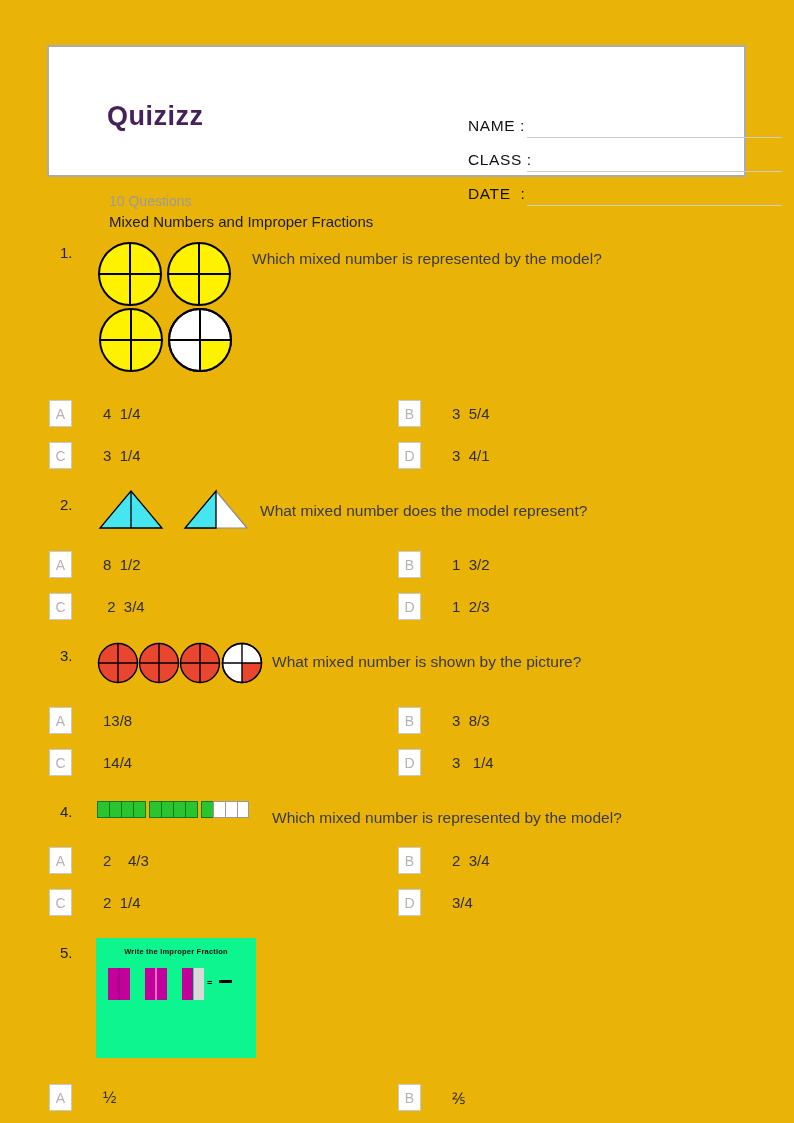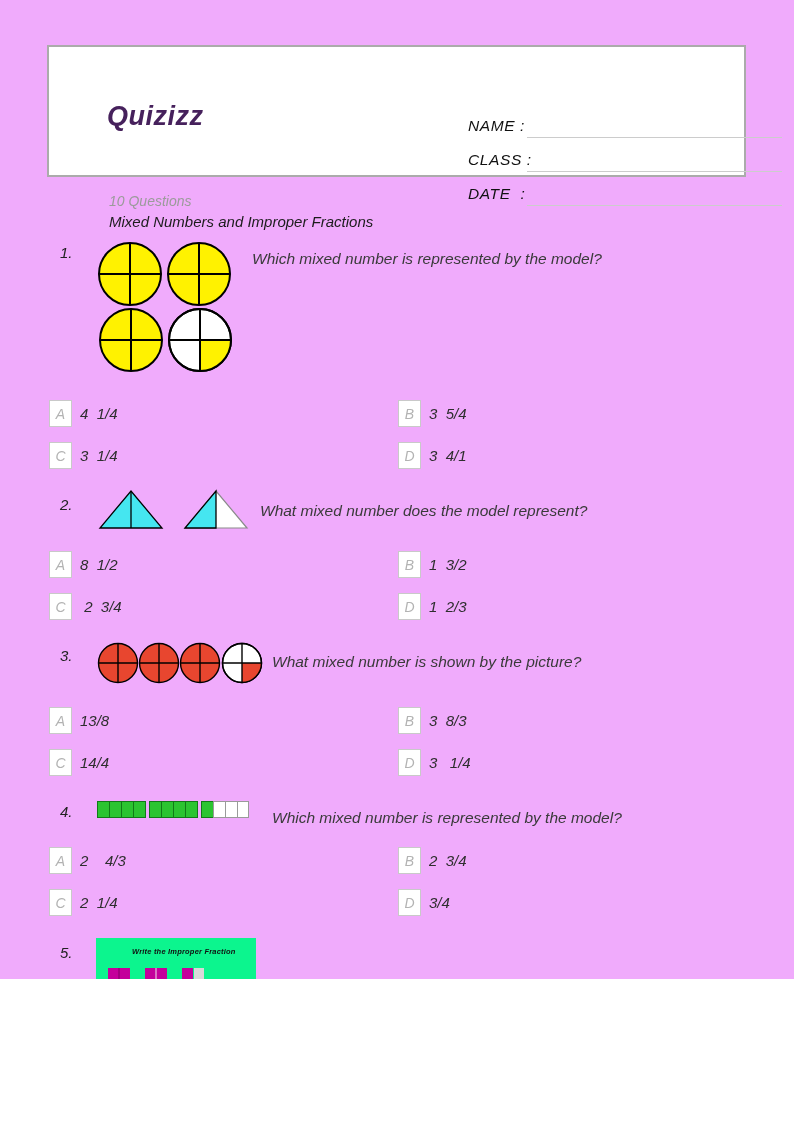--- a/index.html
+++ b/index.html
@@ -1,41 +1,41 @@
 <!DOCTYPE html>
 <html><head>
 <meta charset="utf-8">
 <style>
   html,body{margin:0;padding:0;background:#fff;}
-  #page{position:relative;width:794px;height:979px;background:#f0abfc;overflow:hidden;
-        font-family:"Liberation Sans",sans-serif;font-style:italic;}
+  #page{position:relative;width:794px;height:1123px;background:#eab308;overflow:hidden;
+        font-family:"Liberation Sans",sans-serif;}
   
   .header-box{position:absolute;left:47px;top:45px;width:695px;height:128px;
               border:2px solid #ababab;box-sizing:content-box;background:#fff;}
   .logo{position:absolute;left:58px;top:54px;font-size:27px;font-weight:800;
         color:#46215C;letter-spacing:0.5px;}
   .ws-title{position:absolute;left:60px;top:124px;font-size:15px;color:#1c1c1c;margin-top:42px;}
   .ws-subtitle{position:absolute;left:60px;top:146px;font-size:14px;color:#9b9b9b;}
   .hlabel{position:absolute;left:419px;font-size:15.5px;color:#111;white-space:pre;
           letter-spacing:0.6px;}
   .hline{position:absolute;left:478px;width:255px;height:0;border-top:1.5px solid #ccc;}
   
   .qnum{position:absolute;font-size:15px;color:#222;}
   .qtext{position:absolute;font-size:15.5px;color:#3a3a3a;margin-top:6px;}
   .qmodel{position:absolute;}
   
   .opt{position:absolute;display:flex;align-items:center;height:27px;}
   .opt-box{width:23px;height:27px;border:1px solid #c9c9c9;color:#b3b3b3;font-size:14px;
            display:flex;align-items:center;justify-content:center;box-sizing:border-box;
            background:#fff;}
-  .opt-text{margin-left:8px;font-size:15px;color:#2e2e2e;white-space:pre;}
+  .opt-text{margin-left:31px;font-size:15px;color:#2e2e2e;white-space:pre;}
   
   .q5card{position:absolute;left:96px;top:938px;width:160px;height:120px;background:#0CF58E;}
-  .q5title{position:absolute;left:0;top:9px;width:100%;font-size:7.5px;
-           font-weight:bold;color:#101010;letter-spacing:0.2px;padding-left:36px;}
+  .q5title{position:absolute;left:0;top:9px;width:100%;text-align:center;font-size:7.5px;
+           font-weight:bold;color:#101010;letter-spacing:0.2px;}
   .q5eq{position:absolute;left:111px;top:40px;font-size:9px;font-weight:bold;color:#0a0a0a;}
   .q5bar{position:absolute;left:123px;top:42px;width:13px;height:2.5px;background:#000;}
 </style>
 </head>
 <body>
 
 <div id="page">
 
   <div class="header-box">
     <div class="logo">Quizizz</div>

